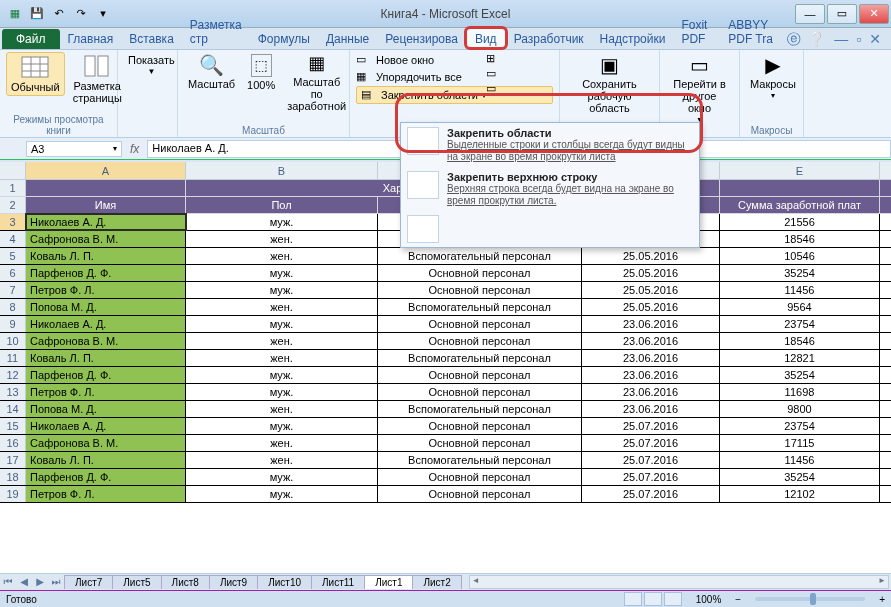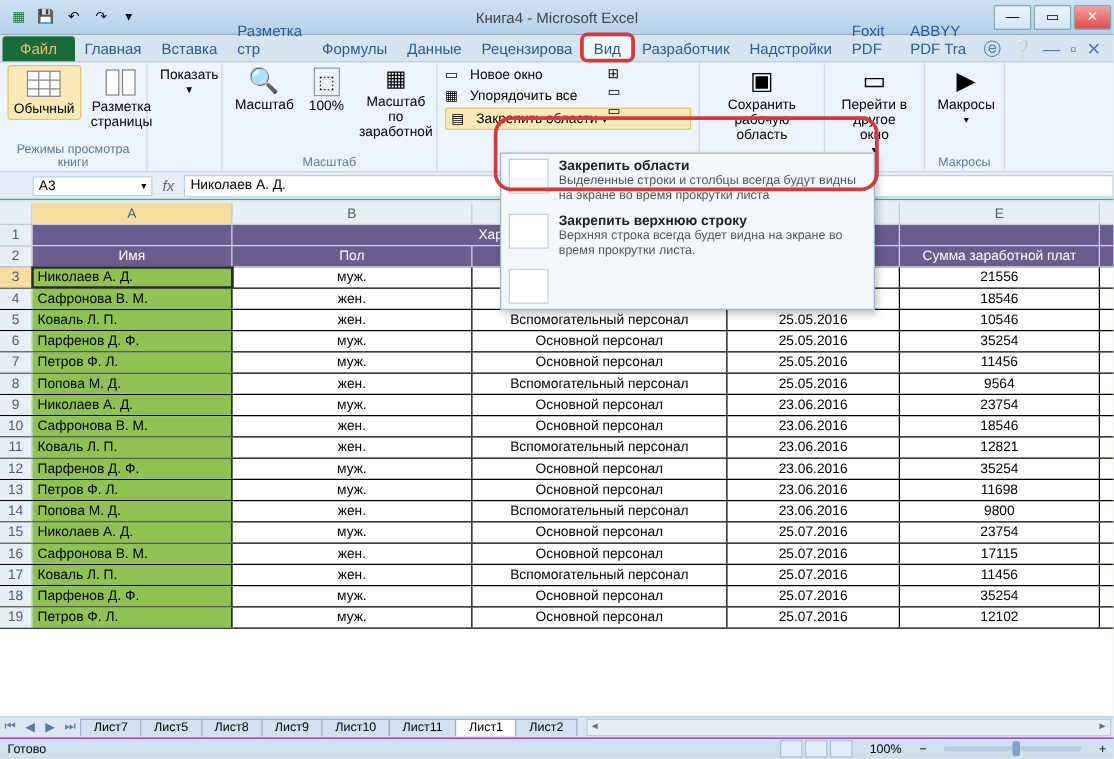--- a/index.html
+++ b/index.html
@@ -10,21 +10,21 @@
 .qat { display: flex; gap: 4px; padding: 0 6px; align-items: center; }
 .qat-btn { width: 18px; height: 18px; border: 1px solid transparent; display: flex; align-items: center; justify-content: center; font-size: 11px; }
 .title-text { position: absolute; left: 50%; transform: translateX(-50%); color: #444; }
 .winbtns { margin-left: auto; display: flex; }
 .winbtn { width: 30px; height: 20px; display: flex; align-items: center; justify-content: center; font-size: 11px; border: 1px solid #8aa; margin-right: 2px; background: linear-gradient(#eaf3fb,#d5e6f6); border-radius: 2px; }
 .winbtn.close { background: linear-gradient(#f5a0a0,#e04b4b); color: #fff; }
 
 
 .tabs { height: 22px; background: #d7e4f2; display: flex; align-items: flex-end; font-size: 12px; color: #2a5a9e; border-bottom: 1px solid #b3c8df; padding-left: 2px; }
 .tab { padding: 3px 8px; cursor: default; position: relative; }
-.tab.file { background: #1a6b3a; color: #fdba74; border-radius: 3px 3px 0 0; padding: 3px 14px; }
+.tab.file { background: #1a6b3a; color: #ffffff; border-radius: 3px 3px 0 0; padding: 3px 14px; }
 .tab.active { background: #f5fafd; border: 1px solid #b3c8df; border-bottom: none; border-radius: 3px 3px 0 0; }
 .annot-red { position: absolute; inset: -3px -3px -1px -3px; border: 3px solid #d43a3a; border-radius: 6px; pointer-events:none; }
 .tabs-right { margin-left: auto; display: flex; gap: 8px; padding-right: 10px; color: #4a7db5; font-size: 14px; }
 
 
 .ribbon { height: 88px; background: #eef4fb; display: flex; border-bottom: 1px solid #b5cfe5; font-size: 11px; }
 .rgroup { border-right: 1px solid #cbdceb; padding: 2px 6px 0; display: flex; flex-direction: column; }
 .rgroup-body { flex: 1; display: flex; align-items: flex-start; gap: 4px; }
 .rgroup-label { text-align: center; color: #5b7aa0; font-size: 10px; padding: 1px 0; }
 .bigbtn { display: flex; flex-direction: column; align-items: center; gap: 2px; padding: 2px 4px; width: auto; text-align: center; line-height: 1.1; }
@@ -33,21 +33,21 @@
 .smallrow .sic { width: 16px; height: 14px; display:inline-block; }
 .freeze-btn { position: relative; background: #fbe9b8; border: 1px solid #e7c46a; padding: 1px 4px; border-radius: 2px; display: flex; align-items:center; gap:4px; }
 .arr { font-size: 8px; }
 
 
 .dropdown { position: absolute; top: 122px; left: 400px; width: 300px; background: #f4f7fb; border: 1px solid #9ab8d6; box-shadow: 2px 3px 6px rgba(0,0,0,0.25); z-index: 50; }
 .dd-item { display: flex; gap: 8px; padding: 4px 6px; font-size: 11px; }
 .dd-item:first-child { background: #fff; }
 .dd-ic { width: 32px; height: 28px; flex: none; border: 1px solid #c3d4e5; background: #fff; }
 .dd-txt b { display: block; font-size: 11px; color: #222; }
-.dd-txt span { color: #555; font-size: 10px; line-height: 1.2; display: block; }
+.dd-txt span { color: #555; font-size: 10px; line-height: 1.2; display: block; text-decoration: underline; }
 .annot-red-dd { position: absolute; top: -30px; left: -6px; right: -4px; height: 60px; border: 3px solid #d43a3a; border-radius: 14px; pointer-events:none; }
 
 
 .fbar { height: 22px; background: #e7eef8; display: flex; align-items: center; font-size: 12px; border-bottom: 1px solid #22c55e; }
 .namebox { width: 96px; border: 1px solid #b5cfe5; background: #fff; margin: 0 0 0 26px; padding: 1px 4px; display: flex; justify-content: space-between; align-items: center; font-size: 11px; }
 .fx { padding: 0 8px; color: #666; font-style: italic; }
 .formula { flex: 1; background: #fff; height: 18px; border: 1px solid #b5cfe5; padding: 1px 4px; font-size: 11px; }
 
 
 .grid-wrap { position: absolute; top: 162px; left: 0; right: 0; bottom: 34px; background: #fff; overflow: hidden; }

